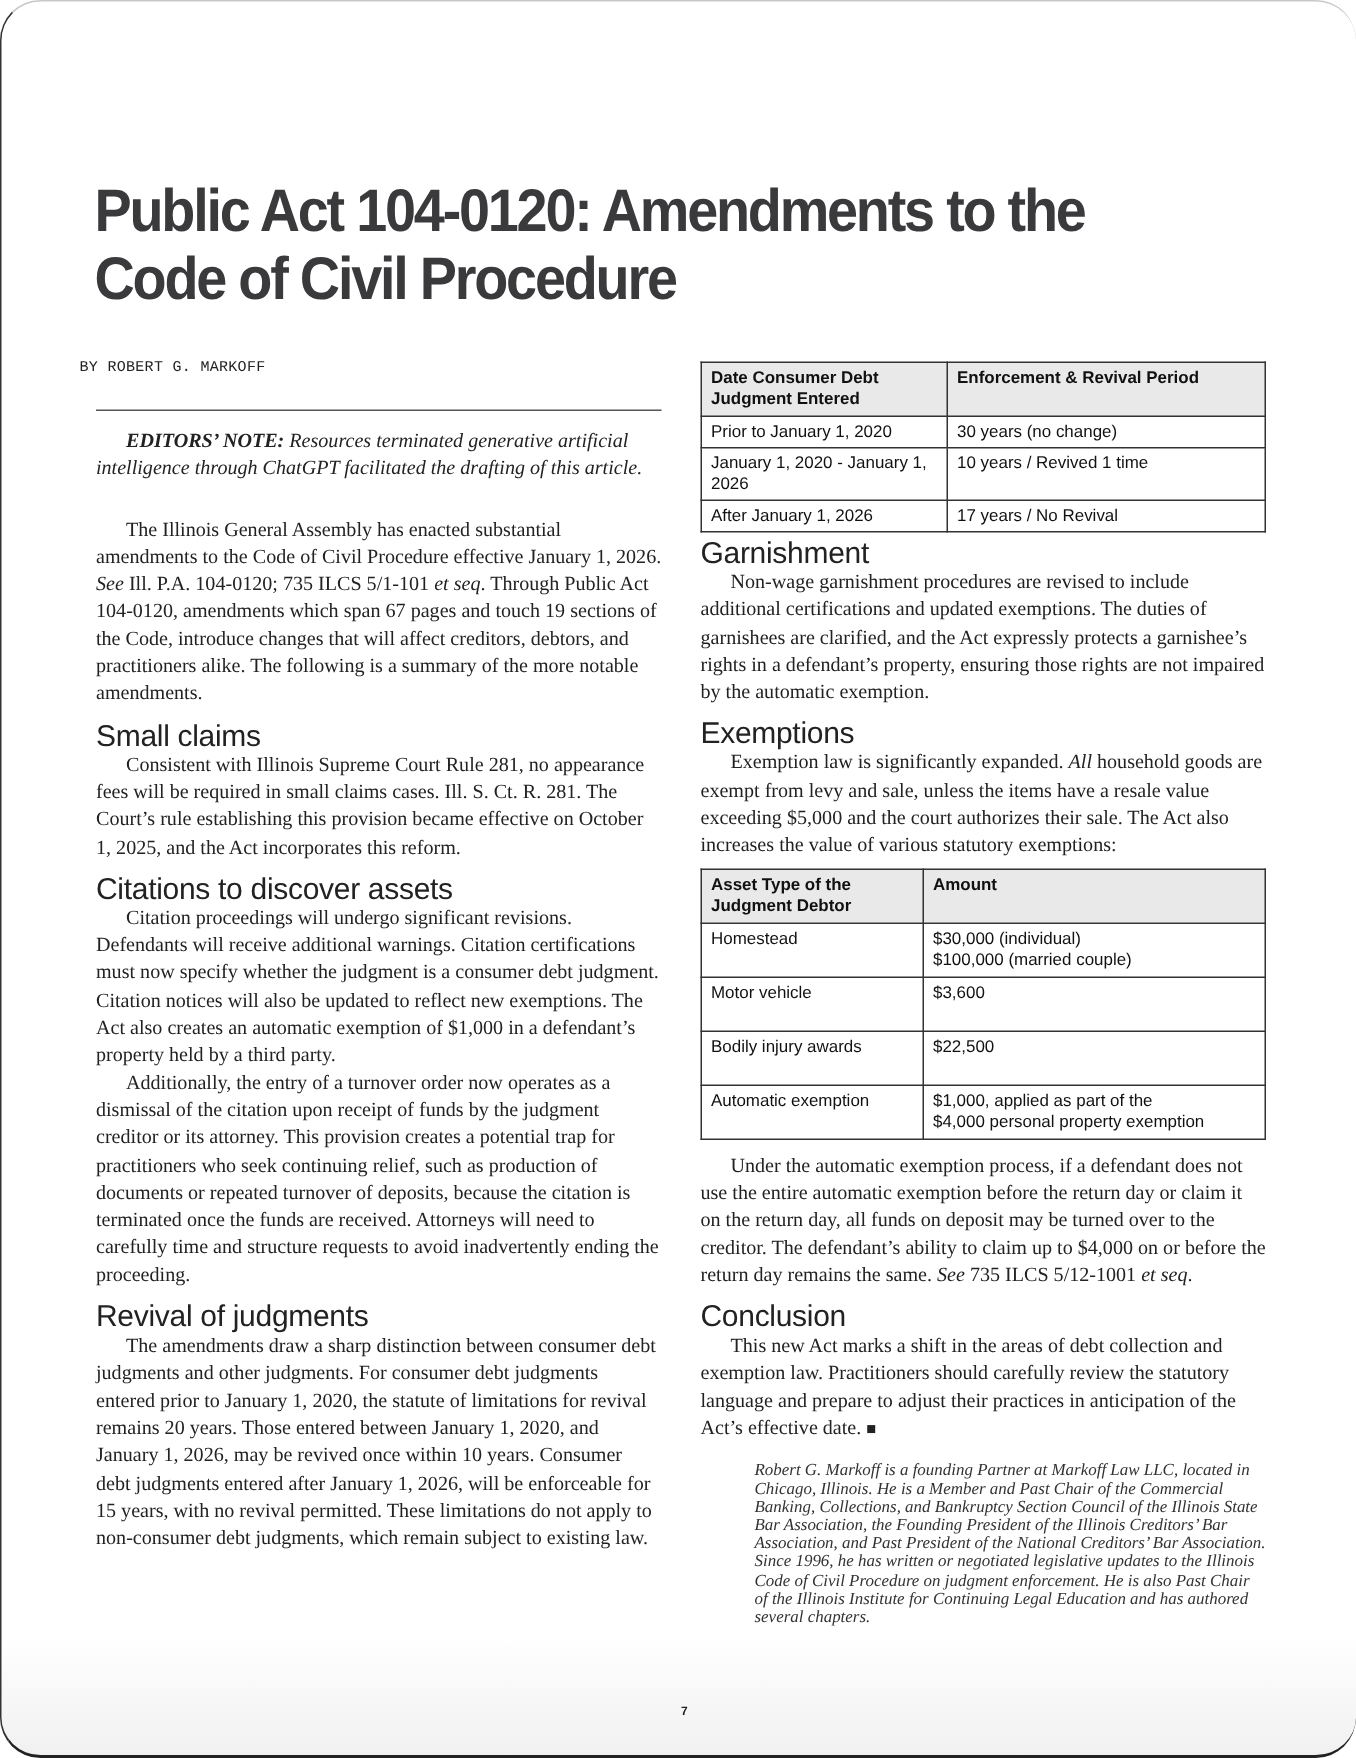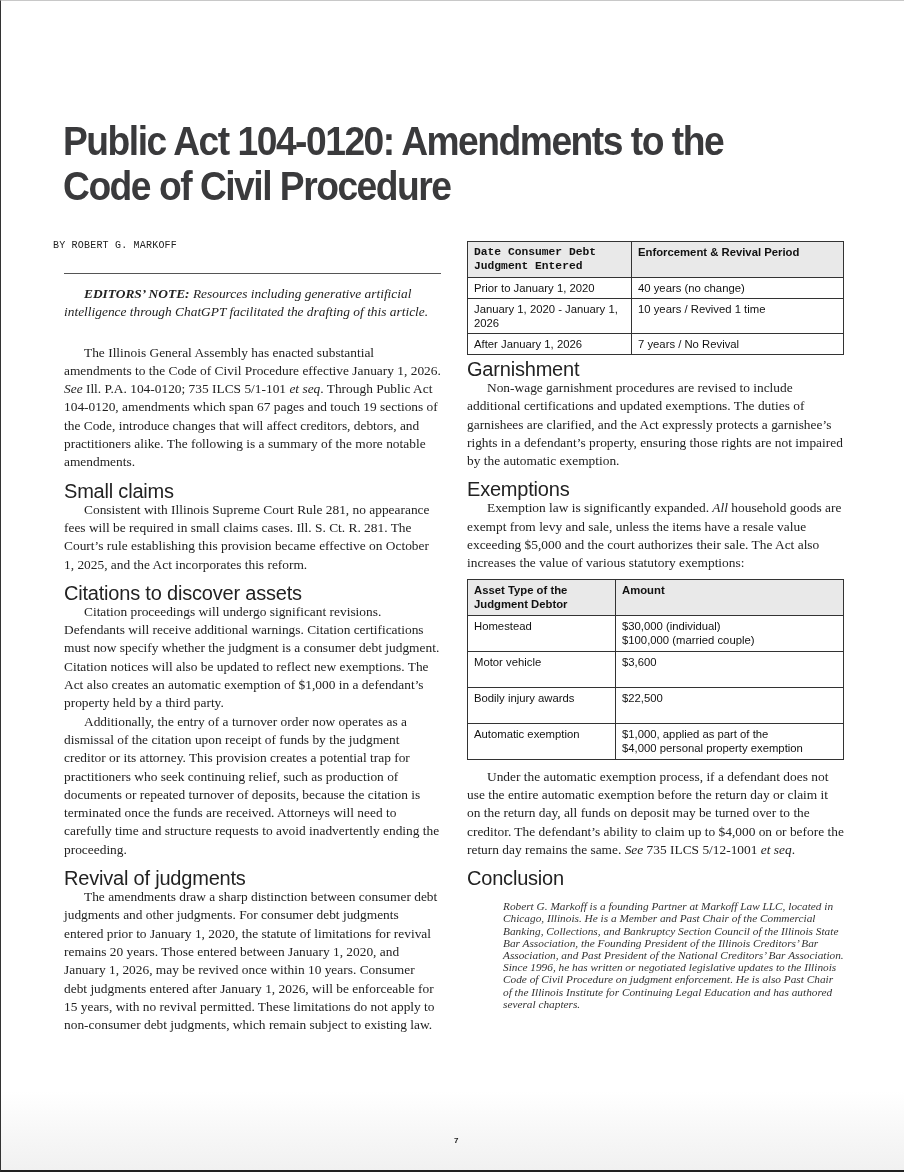--- a/index.html
+++ b/index.html
@@ -9,20 +9,21 @@
     font-family: "Liberation Serif", "DejaVu Serif", serif;
     color: #222;
   }
   .page {
     position: absolute; left: 0; top: 0; width: 904px; height: 1172px;
     box-sizing: border-box;
     border-left: 1px solid #333;
     border-top: 1px solid #c8c8c8;
     border-bottom: 2px solid #222;
     background: linear-gradient(to bottom, #ffffff 0px, #ffffff 1090px, #f0f0f0 1172px);
+    border-radius: 27px;
   }
   .title {
     position: absolute; left: 62px; top: 118px; width: 800px;
     font-family: "Liberation Sans", "DejaVu Sans", sans-serif;
     font-weight: bold; font-size: 40px; line-height: 45px;
     letter-spacing: -1.6px; color: #3a3a3c;
     transform: scaleX(0.93); transform-origin: left top;
     margin: 0;
   }
   .byline {
@@ -52,21 +53,21 @@
     border-collapse: collapse; width: 377px;
     font-family: "Liberation Sans", "DejaVu Sans", sans-serif;
     font-size: 11.3px; line-height: 14px; color: #111;
   }
   td, th {
     border: 1.5px solid #333; text-align: left; vertical-align: top;
     padding: 3px 5px 3px 6px;
   }
   th { background: #e9e9e9; font-weight: bold; }
   .t1 th { height: 29px; }
-  .t1 .c1 { width: 152px; font-family: Liberation Mono, monospace; }
+  .t1 .c1 { width: 152px; }
   .t2 .c1 { width: 136px; }
   .t2 td { height: 29px; }
   .t2 th { height: 29px; }
   .bio {
     font-style: italic; font-size: 11.3px; line-height: 12.2px; color: #333;
     margin-top: 12px; text-indent: 0; margin-left: 36px;
   }
   .endmark { font-style: normal; font-size: 11px; }
   .pagenum {
     position: absolute; left: 453px; top: 1135px;
@@ -78,21 +79,21 @@
 <body>
 
 <div class="page">
 
   <h1 class="title">Public Act 104-0120: Amendments to the Code of Civil Procedure</h1>
 
   <div class="byline">BY ROBERT G. MARKOFF</div>
   <div class="rule"></div>
 
   <div class="col col-left">
-    <p class="editors"><b>EDITORS’ NOTE:</b><span> Resources including generative artificial intelligence through ChatGPT facilitated the drafting of this article.</span></p>
+    <p class="editors"><b>EDITORS’ NOTE:</b><span> Resources terminated generative artificial intelligence through ChatGPT facilitated the drafting of this article.</span></p>
 
     <p><span>The Illinois General Assembly has enacted substantial amendments to the Code of Civil Procedure effective January 1, 2026. </span><i>See</i><span> Ill. P.A. 104-0120; 735 ILCS 5/1-101 </span><i>et seq</i><span>. Through Public Act 104-0120, amendments which span 67 pages and touch 19 sections of the Code, introduce changes that will affect creditors, debtors, and practitioners alike. The following is a summary of the more notable amendments.</span></p>
 
     <h2>Small claims</h2>
     <p>Consistent with Illinois Supreme Court Rule 281, no appearance fees will be required in small claims cases. Ill. S. Ct. R. 281. The Court’s rule establishing this provision became effective on October 1, 2025, and the Act incorporates this reform.</p>
 
     <h2>Citations to discover assets</h2>
     <p>Citation proceedings will undergo significant revisions. Defendants will receive additional warnings. Citation certifications must now specify whether the judgment is a consumer debt judgment. Citation notices will also be updated to reflect new exemptions. The Act also creates an automatic exemption of $1,000 in a defendant’s property held by a third party.</p>
     <p>Additionally, the entry of a turnover order now operates as a dismissal of the citation upon receipt of funds by the judgment creditor or its attorney. This provision creates a potential trap for practitioners who seek continuing relief, such as production of documents or repeated turnover of deposits, because the citation is terminated once the funds are received. Attorneys will need to carefully time and structure requests to avoid inadvertently ending the proceeding.</p>
 
@@ -102,29 +103,29 @@
 
   <div class="col col-right">
     <table class="t1">
       <tbody>
           <tr>
         <th class="c1">Date Consumer Debt Judgment Entered</th>
         <th>Enforcement &amp; Revival Period</th>
       </tr>
       <tr>
         <td>Prior to January 1, 2020</td>
-        <td>40 years (no change)</td>
+        <td>30 years (no change)</td>
       </tr>
       <tr>
         <td>January 1, 2020 - January 1, 2026</td>
         <td>10 years / Revived 1 time</td>
       </tr>
       <tr>
         <td>After January 1, 2026</td>
-        <td>7 years / No Revival</td>
+        <td>17 years / No Revival</td>
       </tr>
     </tbody>
       </table>
 
     <h2 style="margin-top:4px">Garnishment</h2>
     <p>Non-wage garnishment procedures are revised to include additional certifications and updated exemptions. The duties of garnishees are clarified, and the Act expressly protects a garnishee’s rights in a defendant’s property, ensuring those rights are not impaired by the automatic exemption.</p>
 
     <h2>Exemptions</h2>
     <p><span>Exemption law is significantly expanded. </span><i>All</i><span> household goods are exempt from levy and sale, unless the items have a resale value exceeding $5,000 and the court authorizes their sale. The Act also increases the value of various statutory exemptions:</span></p>
 
@@ -155,18 +156,19 @@
               <div>$1,000, applied as part of the</div>
               <div>$4,000 personal property exemption</div>
             </td>
       </tr>
     </tbody>
       </table>
 
     <p style="margin-top:8px"><span>Under the automatic exemption process, if a defendant does not use the entire automatic exemption before the return day or claim it on the return day, all funds on deposit may be turned over to the creditor. The defendant’s ability to claim up to $4,000 on or before the return day remains the same. </span><i>See</i><span> 735 ILCS 5/12-1001 </span><i>et seq</i><span>.</span></p>
 
     <h2>Conclusion</h2>
+    <p><span>This new Act marks a shift in the areas of debt collection and exemption law. Practitioners should carefully review the statutory language and prepare to adjust their practices in anticipation of the Act’s effective date. </span><span class="endmark">■</span></p>
 
     <p class="bio">Robert G. Markoff is a founding Partner at Markoff Law LLC, located in Chicago, Illinois. He is a Member and Past Chair of the Commercial Banking, Collections, and Bankruptcy Section Council of the Illinois State Bar Association, the Founding President of the Illinois Creditors’ Bar Association, and Past President of the National Creditors’ Bar Association. Since 1996, he has written or negotiated legislative updates to the Illinois Code of Civil Procedure on judgment enforcement. He is also Past Chair of the Illinois Institute for Continuing Legal Education and has authored several chapters.</p>
   </div>
 
   <div class="pagenum">7</div>
 </div>
 
 </body></html>

